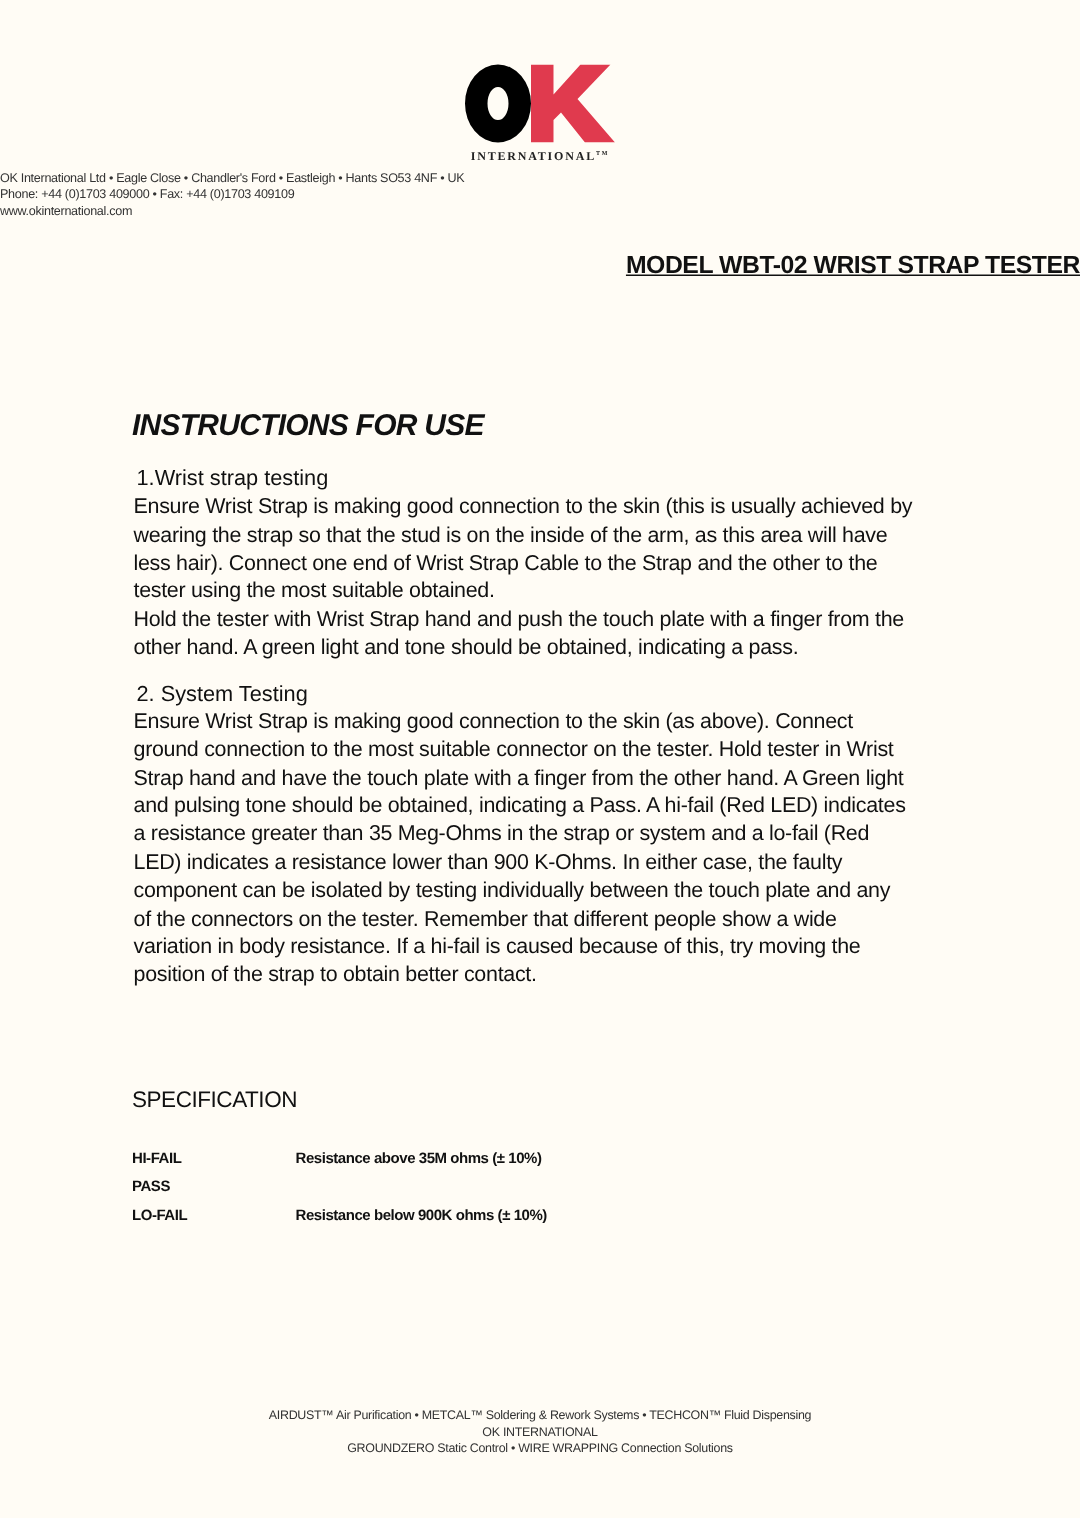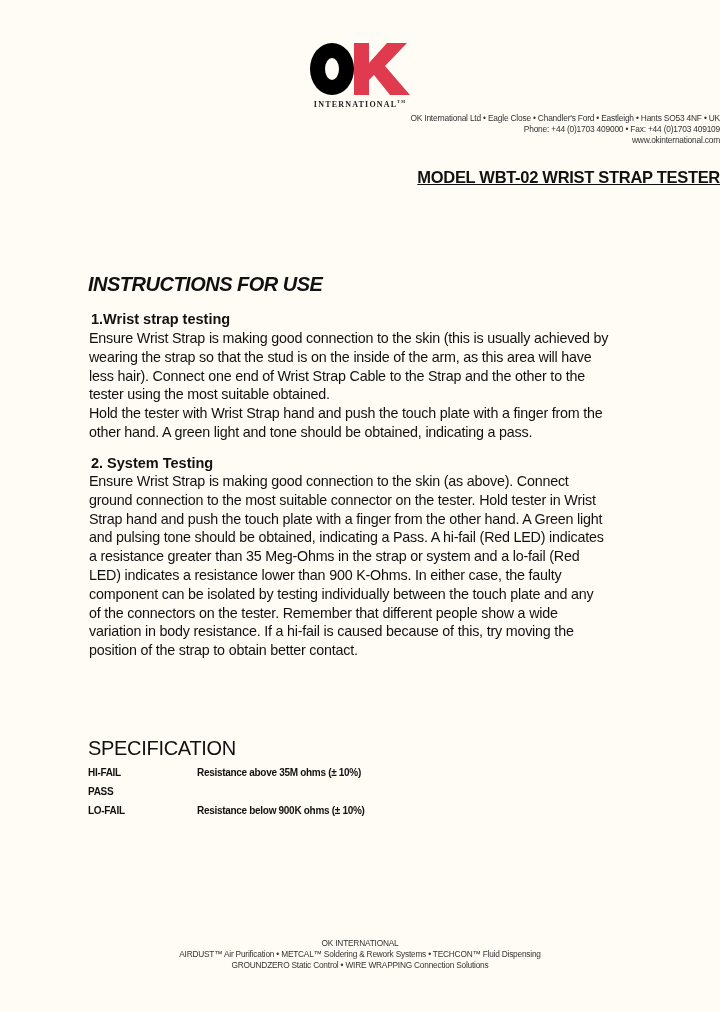--- a/index.html
+++ b/index.html
@@ -20,42 +20,42 @@
     box-sizing: border-box;
   }
   .logo svg { position: absolute; left: 46px; top: 3px; }
   .intl {
     position: absolute; left: 0; width: 720px; top: 99px; text-align: center;
     font-family: "Liberation Serif", serif; font-weight: bold;
     font-size: 8px; letter-spacing: 1.2px; color: #222;
   }
   .intl sup { font-size: 4px; }
   .addr {
-    position: absolute; left: 0; width: 720px; top: 113px; text-align: right;
+    position: absolute; left: 0; width: 720px; top: 113px; text-align: left;
     font-size: 8.4px; line-height: 11px; color: #333; letter-spacing: -0.2px;
   }
   .title {
     position: absolute; left: 0; width: 720px; top: 168px; text-align: right;
     font-weight: bold; font-size: 16.5px; text-decoration: underline;
     letter-spacing: -0.3px;
   }
   .section-heading {
     position: absolute; left: 88px; top: 273px;
     font-weight: bold; font-style: italic; font-size: 20px; letter-spacing: -0.5px;
   }
   .sub {
-    position: absolute; left: 91px; font-weight: bold; font-size: 14.5px; text-align: right;
+    position: absolute; left: 91px; font-weight: normal; font-size: 14.5px; text-align: right;
   }
   .para {
     position: absolute; left: 89px; width: 560px;
     font-size: 14.3px; line-height: 18.8px; letter-spacing: -0.2px;
   }
   .para div { white-space: nowrap; }
   .spec-title {
-    position: absolute; left: 88px; top: 725px; font-size: 20px; letter-spacing: -0.3px; margin-top: 12px;
+    position: absolute; left: 88px; top: 725px; font-size: 15px; letter-spacing: -0.3px;
   }
   .spec-table {
     position: absolute; left: 88px; top: 763px;
     font-weight: bold; font-size: 10px; letter-spacing: -0.3px;
   }
   .spec-row { display: flex; height: 19px; line-height: 19px; }
   .spec-key { width: 109px; }
   .footer {
     position: absolute; left: 0; width: 720px; top: 938px; text-align: center;
     font-size: 8.3px; line-height: 11px; color: #333; letter-spacing: -0.2px;
@@ -89,21 +89,21 @@
   <div>less hair). Connect one end of Wrist Strap Cable to the Strap and the other to the</div>
   <div>tester using the most suitable obtained.</div>
   <div>Hold the tester with Wrist Strap hand and push the touch plate with a finger from the</div>
   <div>other hand. A green light and tone should be obtained, indicating a pass.</div>
 </div>
 
 <div class="sub" style="top:455px">2. System Testing</div>
 <div class="para" style="top:472px">
   <div>Ensure Wrist Strap is making good connection to the skin (as above). Connect</div>
   <div>ground connection to the most suitable connector on the tester. Hold tester in Wrist</div>
-  <div>Strap hand and push the touch plate with a finger from the other hand. A Green light</div>
+  <div>Strap hand and have the touch plate with a finger from the other hand. A Green light</div>
   <div>and pulsing tone should be obtained, indicating a Pass. A hi-fail (Red LED) indicates</div>
   <div>a resistance greater than 35 Meg-Ohms in the strap or system and a lo-fail (Red</div>
   <div>LED) indicates a resistance lower than 900 K-Ohms. In either case, the faulty</div>
   <div>component can be isolated by testing individually between the touch plate and any</div>
   <div>of the connectors on the tester. Remember that different people show a wide</div>
   <div>variation in body resistance. If a hi-fail is caused because of this, try moving the</div>
   <div>position of the strap to obtain better contact.</div>
 </div>
 
 <div class="spec-title">SPECIFICATION</div>
@@ -115,16 +115,16 @@
   <div class="spec-row">
     <span class="spec-key">PASS</span>
   </div>
   <div class="spec-row">
     <span class="spec-key">LO-FAIL</span>
     <span>Resistance below 900K ohms (± 10%)</span>
   </div>
 </div>
 
 <div class="footer">
+  <div>AIRDUST™ Air Purification • METCAL™ Soldering &amp; Rework Systems • TECHCON™ Fluid Dispensing</div>
   <div>OK INTERNATIONAL</div>
-  <div>AIRDUST™ Air Purification • METCAL™ Soldering &amp; Rework Systems • TECHCON™ Fluid Dispensing</div>
   <div>GROUNDZERO Static Control • WIRE WRAPPING Connection Solutions</div>
 </div>
 
 </body></html>

